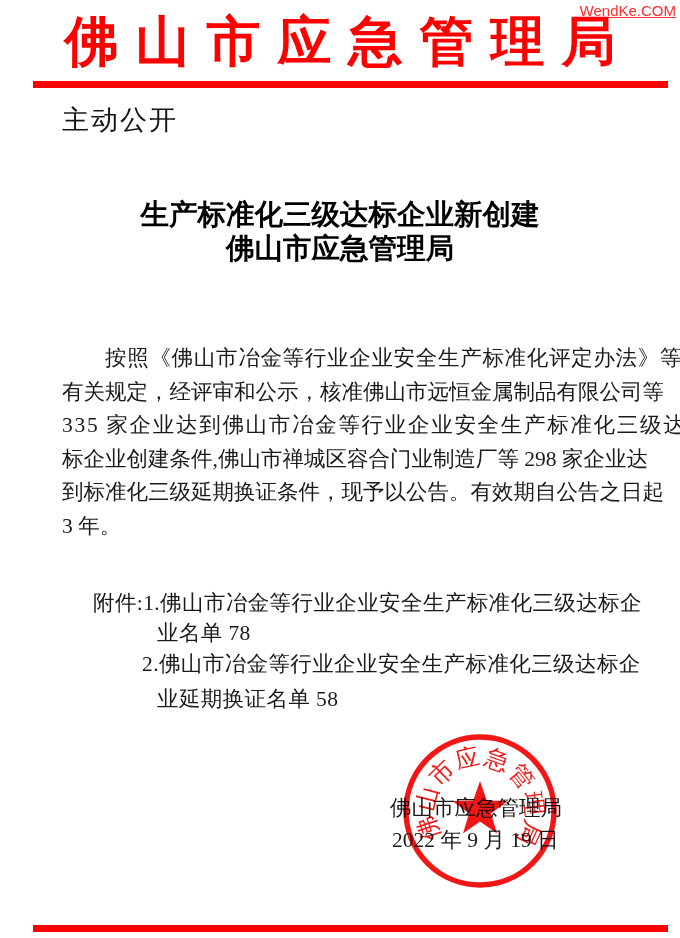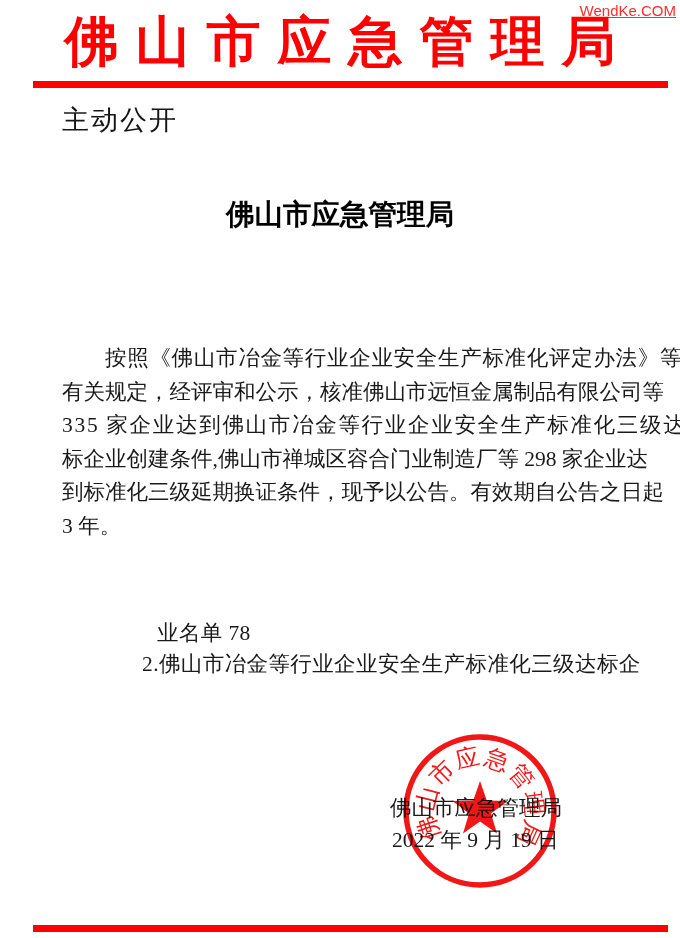--- a/index.html
+++ b/index.html
@@ -128,34 +128,37 @@
 
   <span class="watermark">WendKe.COM</span>
 
   <div class="agency-header">佛山市应急管理局</div>
 
   <div class="rule-top"></div>
 
   <div class="disclosure">主动公开</div>
 
   <div class="doc-title">
+    <div>生产标准化三级达标企业新创建</div>
     <div>佛山市应急管理局</div>
   </div>
 
   <div class="body-text">
     <div class="indent">按照《佛山市冶金等行业企业安全生产标准化评定办法》等</div>
     <div>有关规定，经评审和公示，核准佛山市远恒金属制品有限公司等</div>
     <div class="ls17">335 家企业达到佛山市冶金等行业企业安全生产标准化三级达</div>
     <div>标企业创建条件,佛山市禅城区容合门业制造厂等 298 家企业达</div>
     <div>到标准化三级延期换证条件，现予以公告。有效期自公告之日起</div>
     <div>3 年。</div>
   </div>
 
+  <div class="att-line att-1">附件:1.佛山市冶金等行业企业安全生产标准化三级达标企</div>
   <div class="att-line att-2">业名单 78</div>
   <div class="att-line att-3">2.佛山市冶金等行业企业安全生产标准化三级达标企</div>
+  <div class="att-line att-4">业延期换证名单 58</div>
 
   <div class="sig-agency">佛山市应急管理局</div>
   <div class="sig-date">2022 年 9 月 19 日</div>
 
   <svg class="seal" viewBox="0 0 160 160">
     <defs>
       <path id="sealArc" d="M 42.3 106.4 A 46 46 0 1 1 114.7 110.2" fill="none"></path>
     </defs>
     <circle cx="80" cy="80" r="74" fill="none" stroke="#f21717" stroke-width="5.5"></circle>
     <polygon points="80,50 86.8,69.6 107.6,70 91,82.6 97,102.5 80,90.6 63,102.5 69,82.6 52.4,70 73.2,69.6" fill="#f21717"></polygon>

